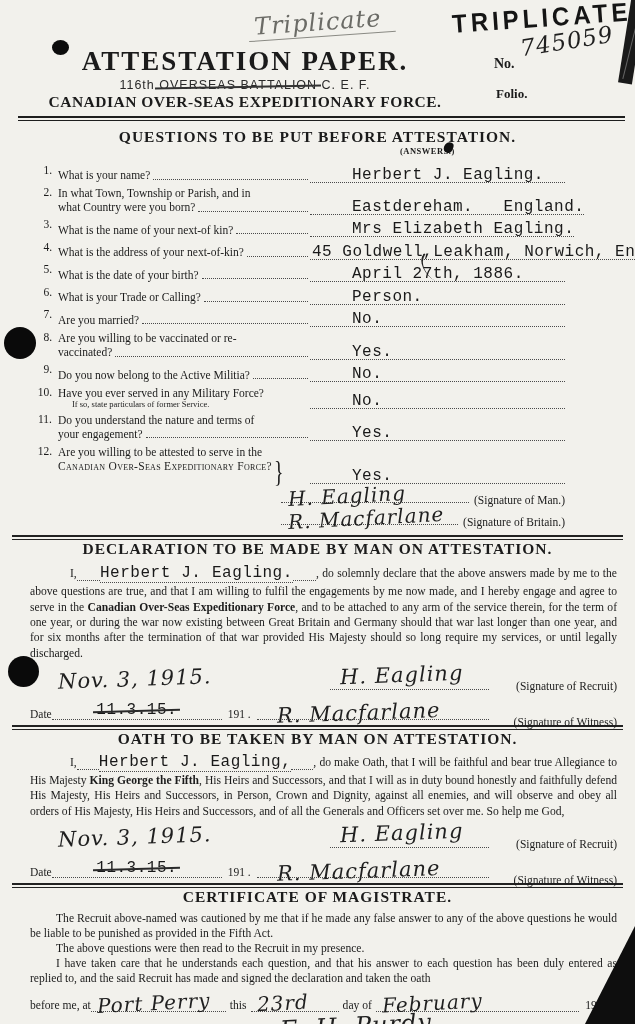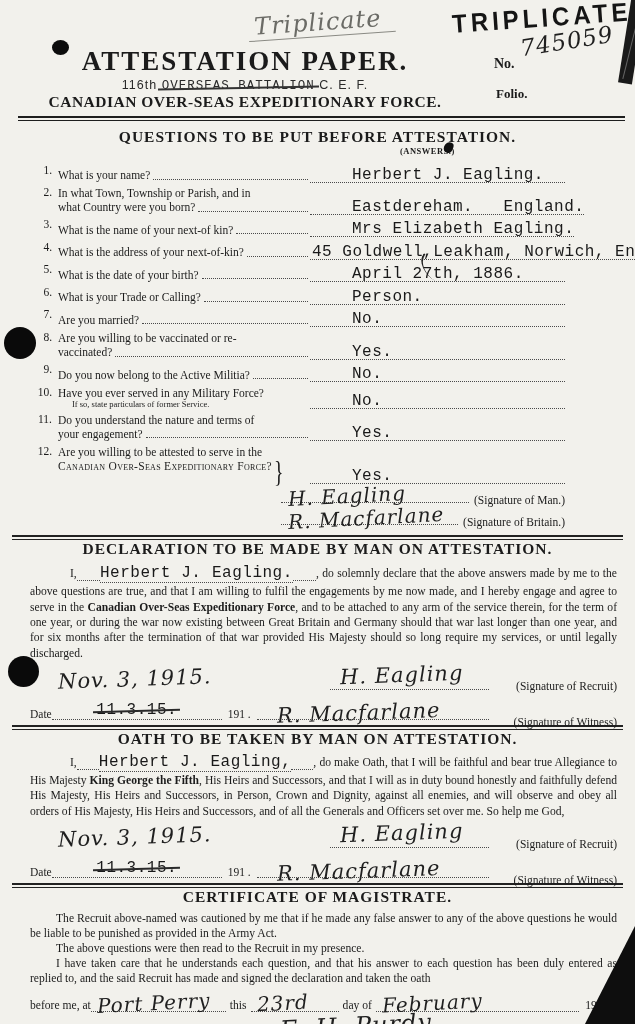--- a/index.html
+++ b/index.html
@@ -29,21 +29,21 @@
     transform:rotate(-4deg);border-bottom:1px solid #8a8a84;padding:0 14px 0 6px;}
   .stamp{position:absolute;left:452px;top:4px;
     font-family:"Liberation Sans",sans-serif;font-weight:bold;font-size:24px;
     letter-spacing:4px;color:#151515;transform:rotate(-4deg) scaleY(1.08);}
   .ink-dot-tl{position:absolute;left:52px;top:40px;width:17px;height:15px;border-radius:50%;background:#0c0c0c;}
   .title{position:absolute;left:0;top:46px;width:620px;text-align:center;
     font-size:27px;font-weight:bold;letter-spacing:2px;transform:translateX(-65px);}
   .batt-line{position:absolute;left:0;top:78px;width:620px;text-align:center;
     font-family:"Liberation Sans",sans-serif;font-size:12.5px;letter-spacing:1px;color:#2a2a2a;
     transform:translateX(-65px);}
-  .batt-struck{position:relative;font-family:Liberation Mono, monospace;}
+  .batt-struck{position:relative;}
   .batt-struck::after{content:"";position:absolute;left:-4px;right:-4px;top:55%;
     border-top:2.5px solid #333;transform:rotate(-1deg);}
   .subtitle{position:absolute;left:0;top:93px;width:620px;text-align:center;
     font-size:15.5px;font-weight:bold;letter-spacing:.5px;transform:translateX(-65px);}
   .no-label{position:absolute;left:494px;top:56px;font-size:14px;font-weight:bold;}
   .no-value{position:absolute;left:520px;top:28px;font-size:23px;transform:rotate(-9deg);}
   .folio-label{position:absolute;left:496px;top:86px;font-size:13px;font-weight:bold;}
   .hdr-rule{position:absolute;left:18px;right:10px;top:116px;height:2px;
     border-top:2.5px solid #1e1e1e;border-bottom:1px solid #1e1e1e;}
   
@@ -364,21 +364,21 @@
             <span class="wit-script script">R. Macfarlane</span>
           </span>
       </div>
       <span class="wit-label">(Signature of Witness)</span>
     </div>
 
     <div class="rule-double" style="margin-top:8px;"></div>
 
     <div class="sect-title">CERTIFICATE OF MAGISTRATE.</div>
     <div class="cert-prose">
-      <p class="cert-p">The Recruit above-named was cautioned by me that if he made any false answer to any of the above questions he would be liable to be punished as provided in the Army Act.</p>
+      <p class="cert-p">The Recruit above-named was cautioned by me that if he made any false answer to any of the above questions he would be liable to be punished as provided in the Fifth Act.</p>
       <p class="cert-p">The above questions were then read to the Recruit in my presence.</p>
       <p class="cert-p">I have taken care that he understands each question, and that his answer to each question has been duly entered as replied to, and the said Recruit has made and signed the declaration and taken the oath</p>
     </div>
 
     <div class="before-row">
       <span>before me, at</span>
       <span class="bf-fill bf-place">
           <span class="bf-script script">Port Perry</span>
         </span>
       <span class="bf-this">this</span>

